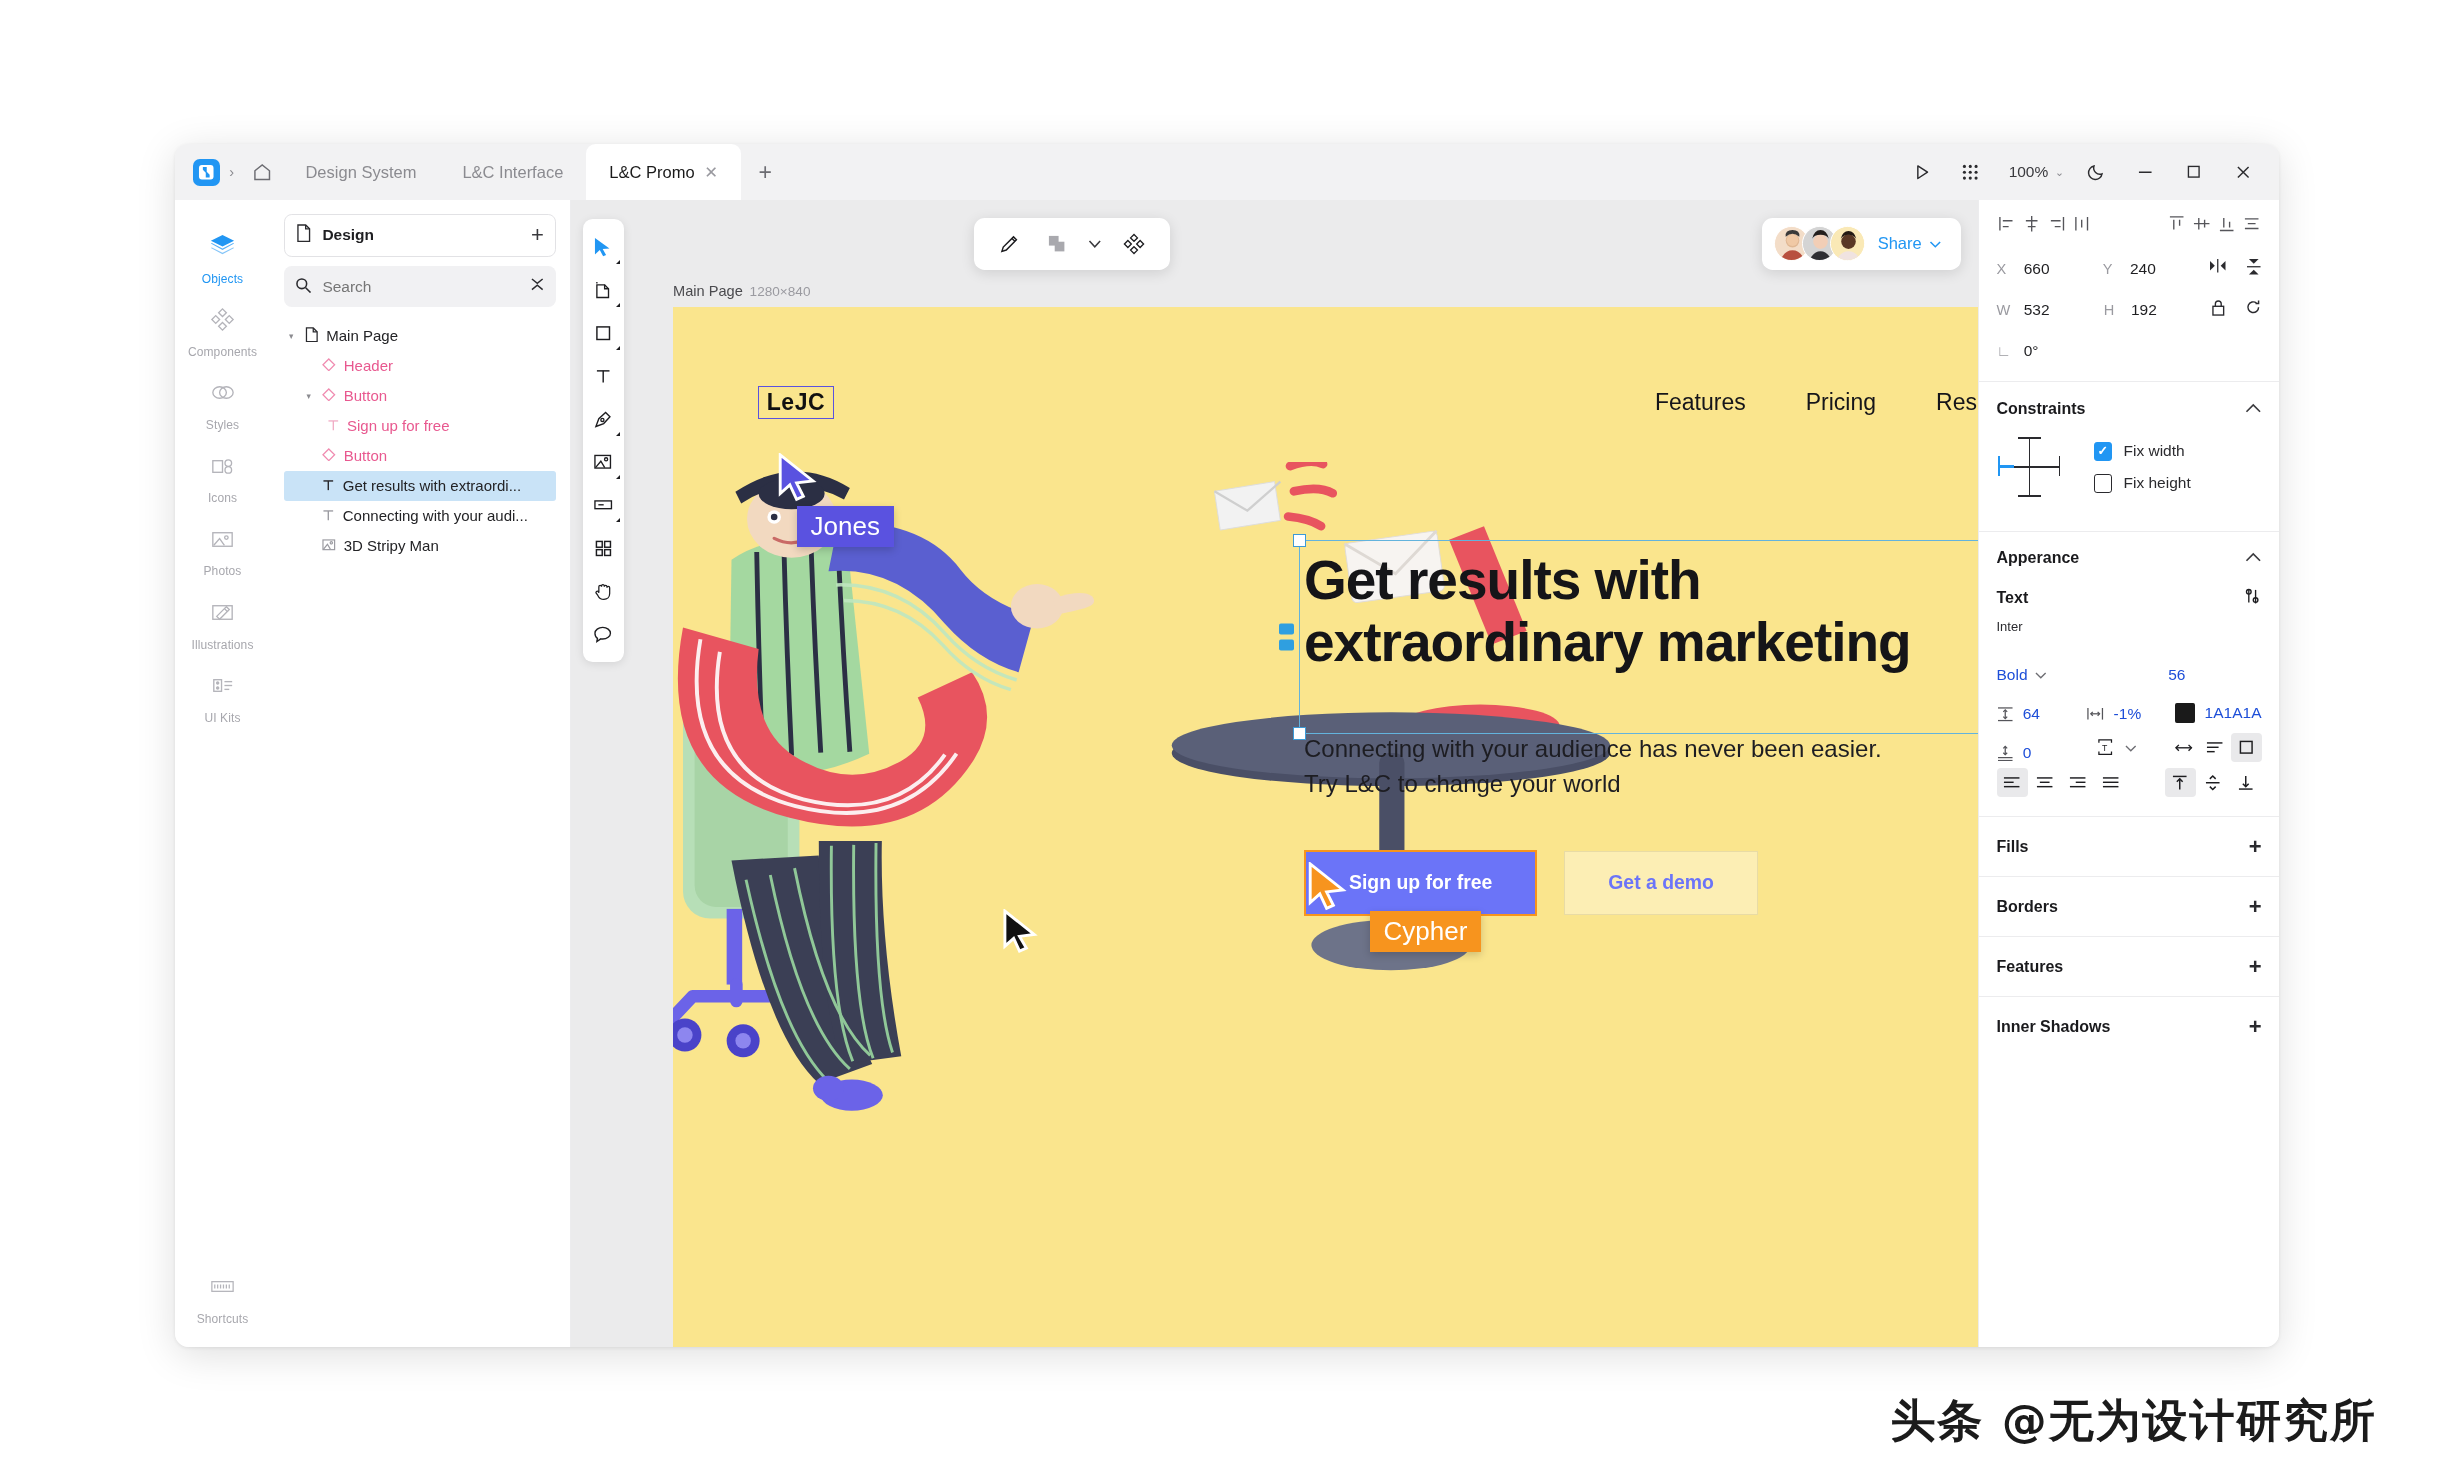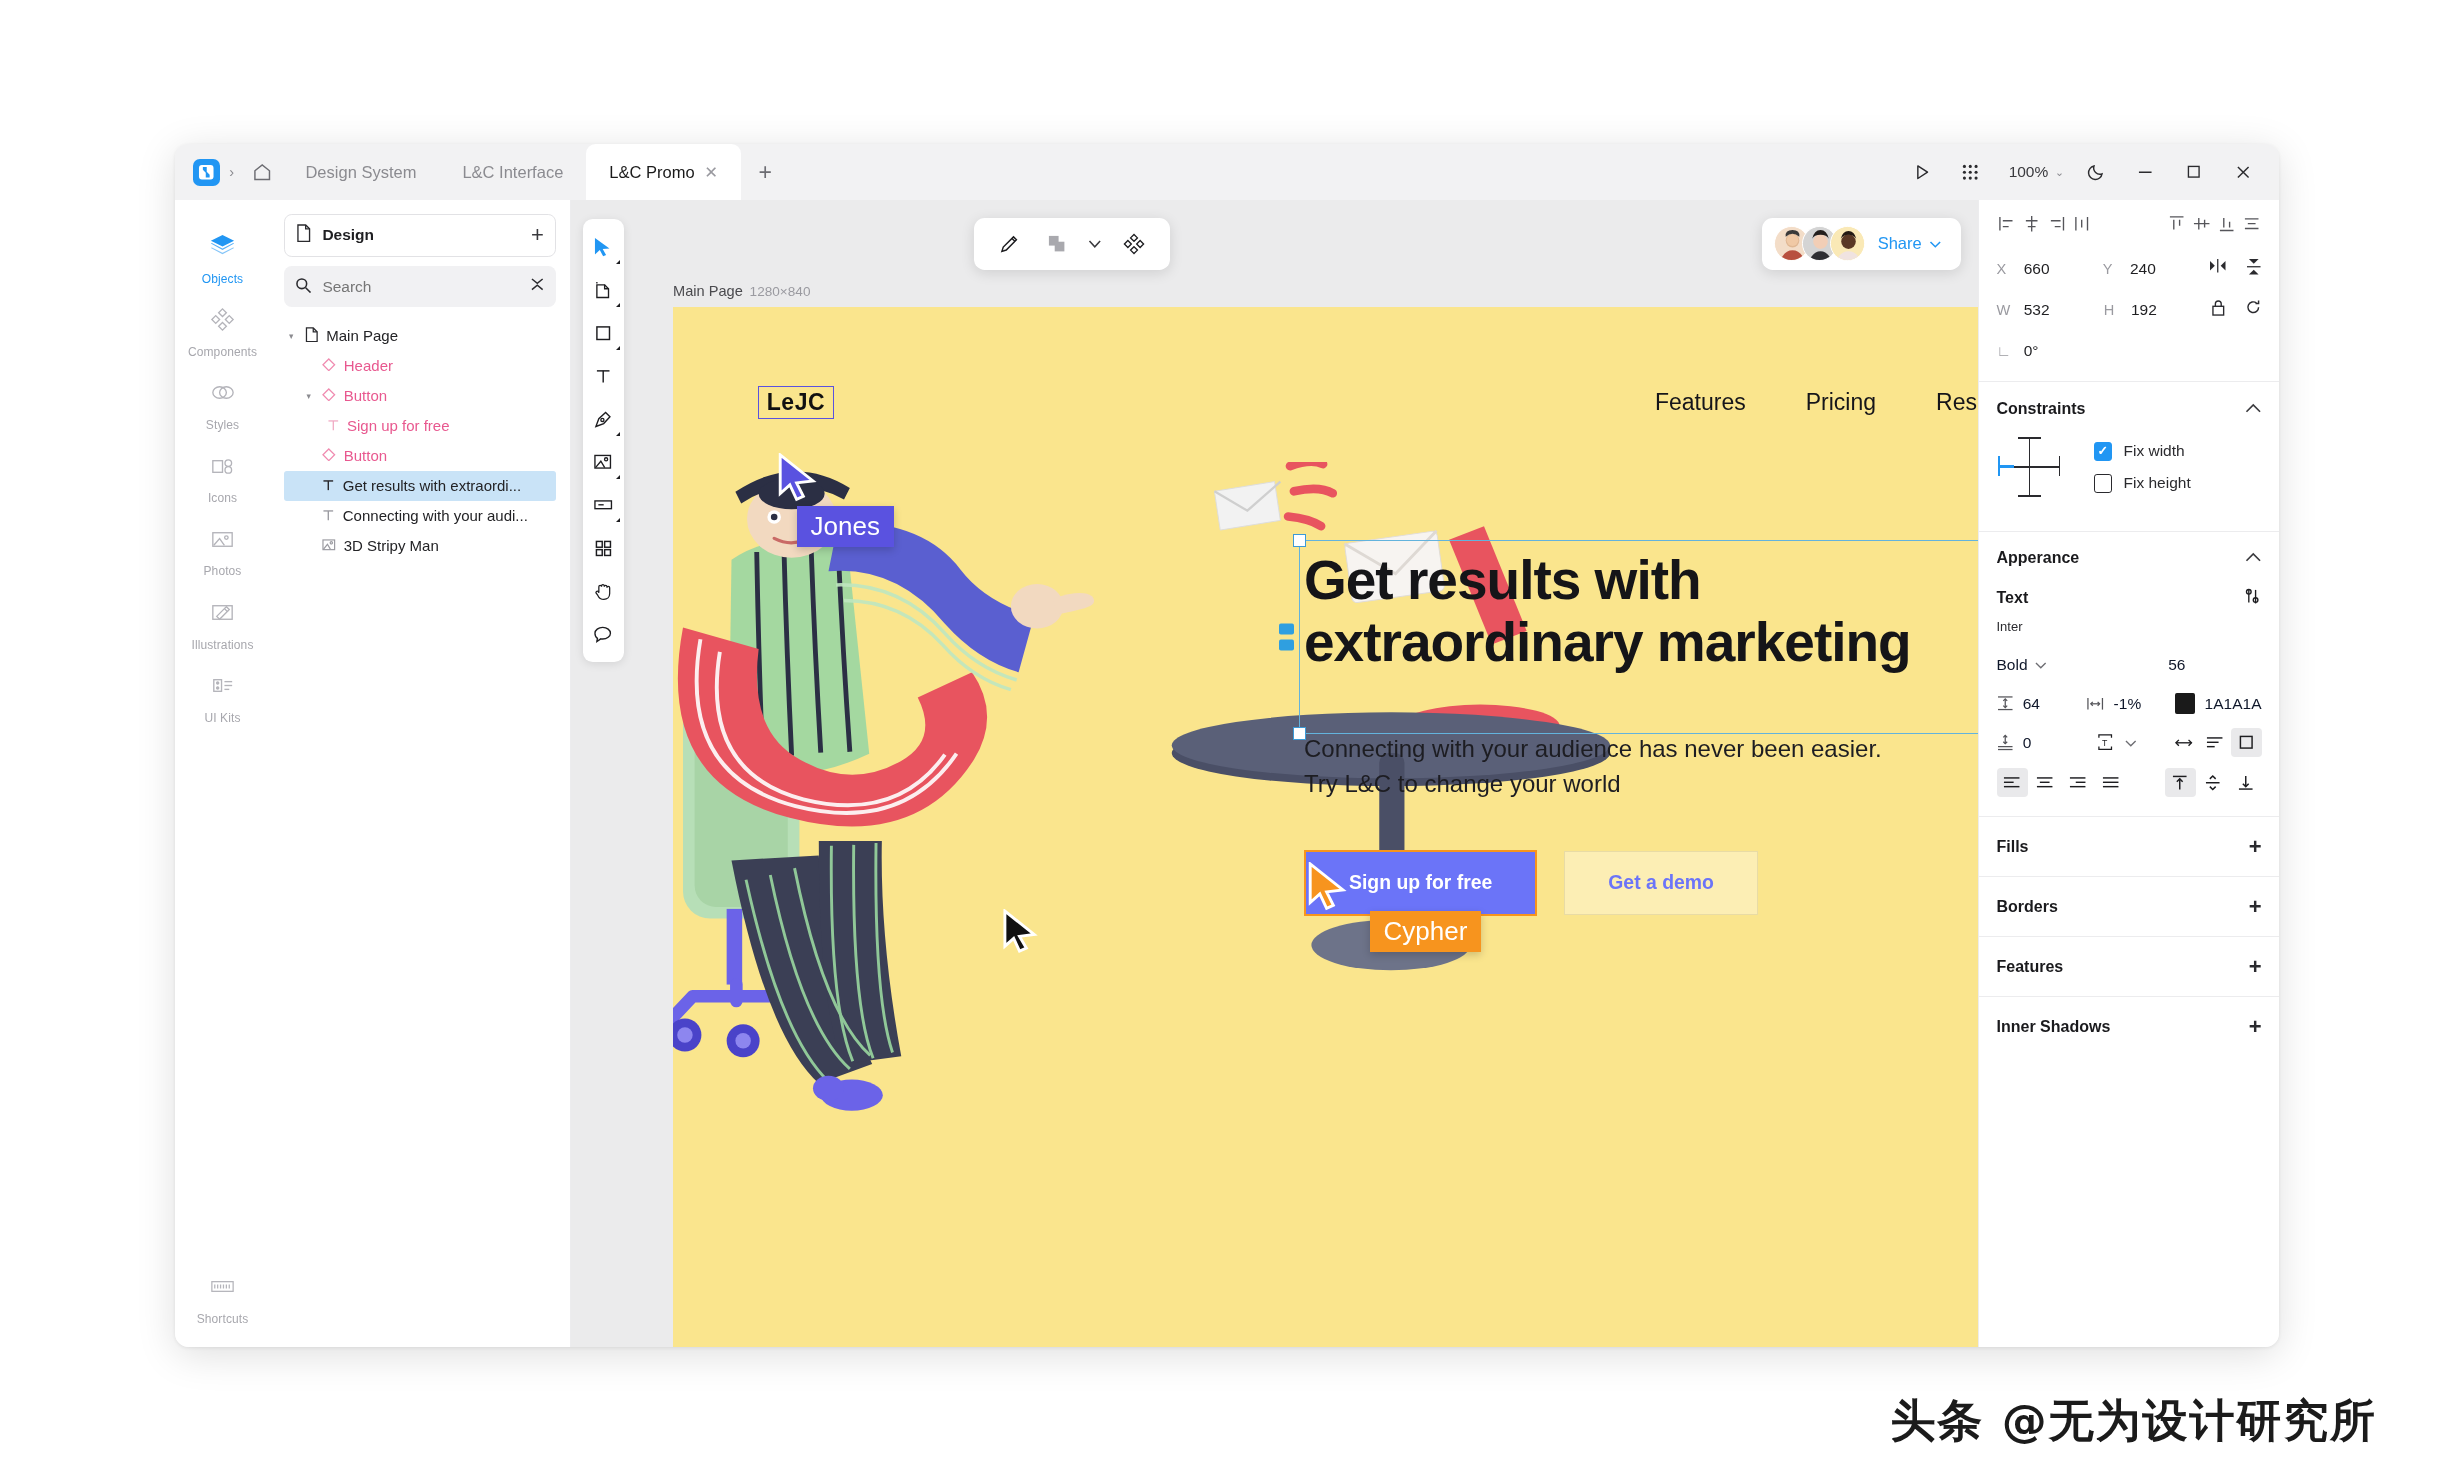--- a/index.html
+++ b/index.html
@@ -224,21 +224,21 @@
   .chk { display:flex; align-items:center; gap: 11.6px; font-size: 15.5px; color:#2a2a2e;}
   .box {
     width: 18.4px; height:18.4px; border:1.6px solid #2a2a2e; border-radius:2.9px;
     display:flex; align-items:center; justify-content:center;
   }
   .box.on { background:#2196f3; border-color:#2196f3; }
   .box.on::after { content:"✓"; color:#fff; font-size:12.6px; line-height:1; font-weight:700;}
 
   .textsect { padding: 0 17.5px 5.8px; }
   .t-font { font-size: 13px; color:#2a2a2e; padding: 7.8px 0 11.6px; }
-  .t-row { display:flex; align-items:center; height: 39px; font-size:15.5px; color:#0f172a;}
+  .t-row { display:flex; align-items:flex-end; height: 39px; font-size:15.5px; color:#1d4ed8;}
   .t-weight { display:flex; align-items:center; gap:7.8px; }
   .t-size { margin-left: auto; margin-right: 76px; }
   .metric { display:flex; align-items:center; gap: 9.7px; width: 93px;}
   .swatch { width: 20.4px; height:20.4px; background:#1A1A1A; border-radius:1.9px; }
   .iconbtn { width: 31px; height:29px; display:flex; align-items:center; justify-content:center; border-radius:3.9px;}
   .iconbtn.on { background:#e9e9eb; }
   .alignrow { display:flex; align-items:center; gap: 1.9px; padding: 5.8px 0 13.6px;}
   .alignrow .gap { flex: 1 1 auto; }
 
   .acc-row {

